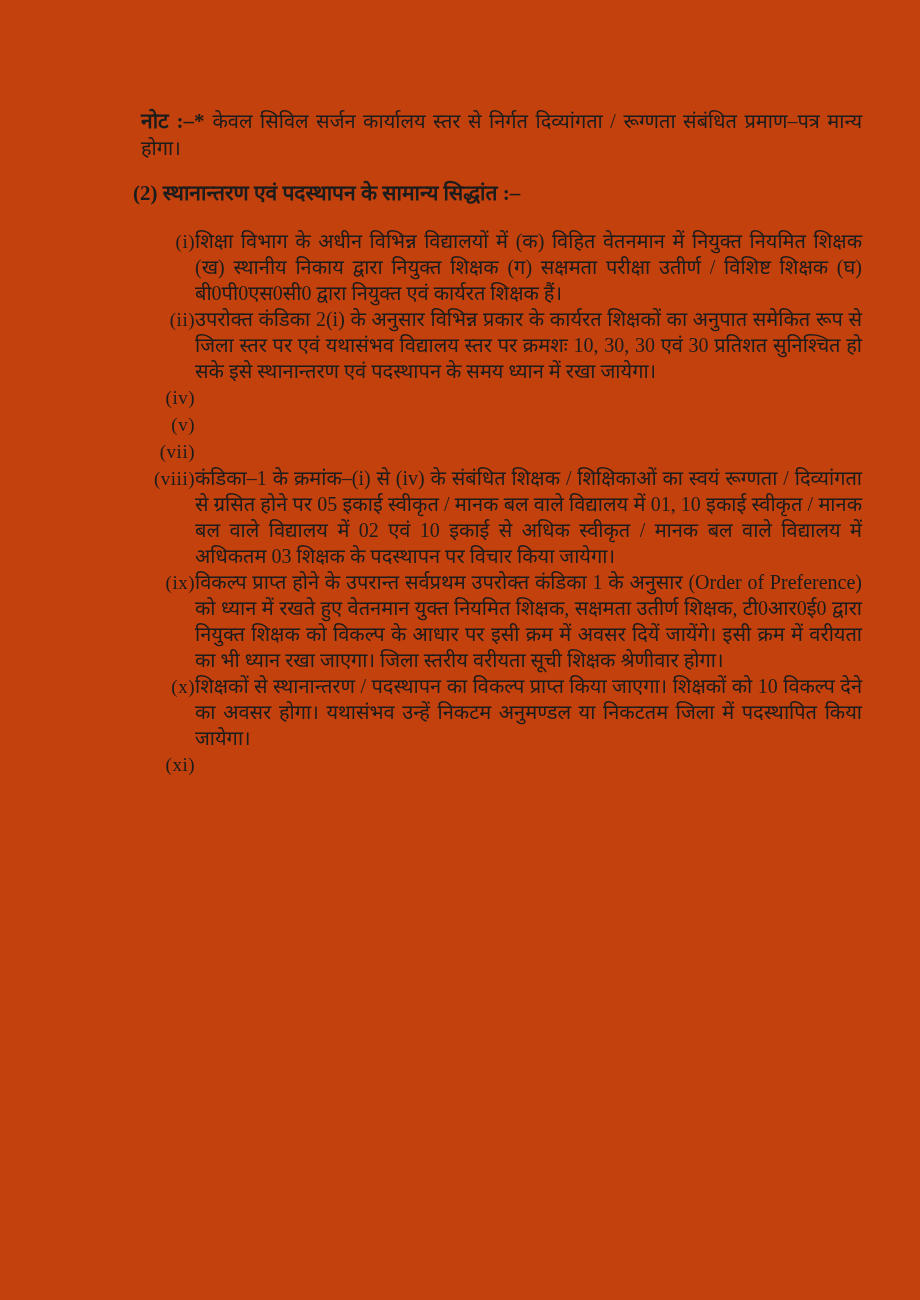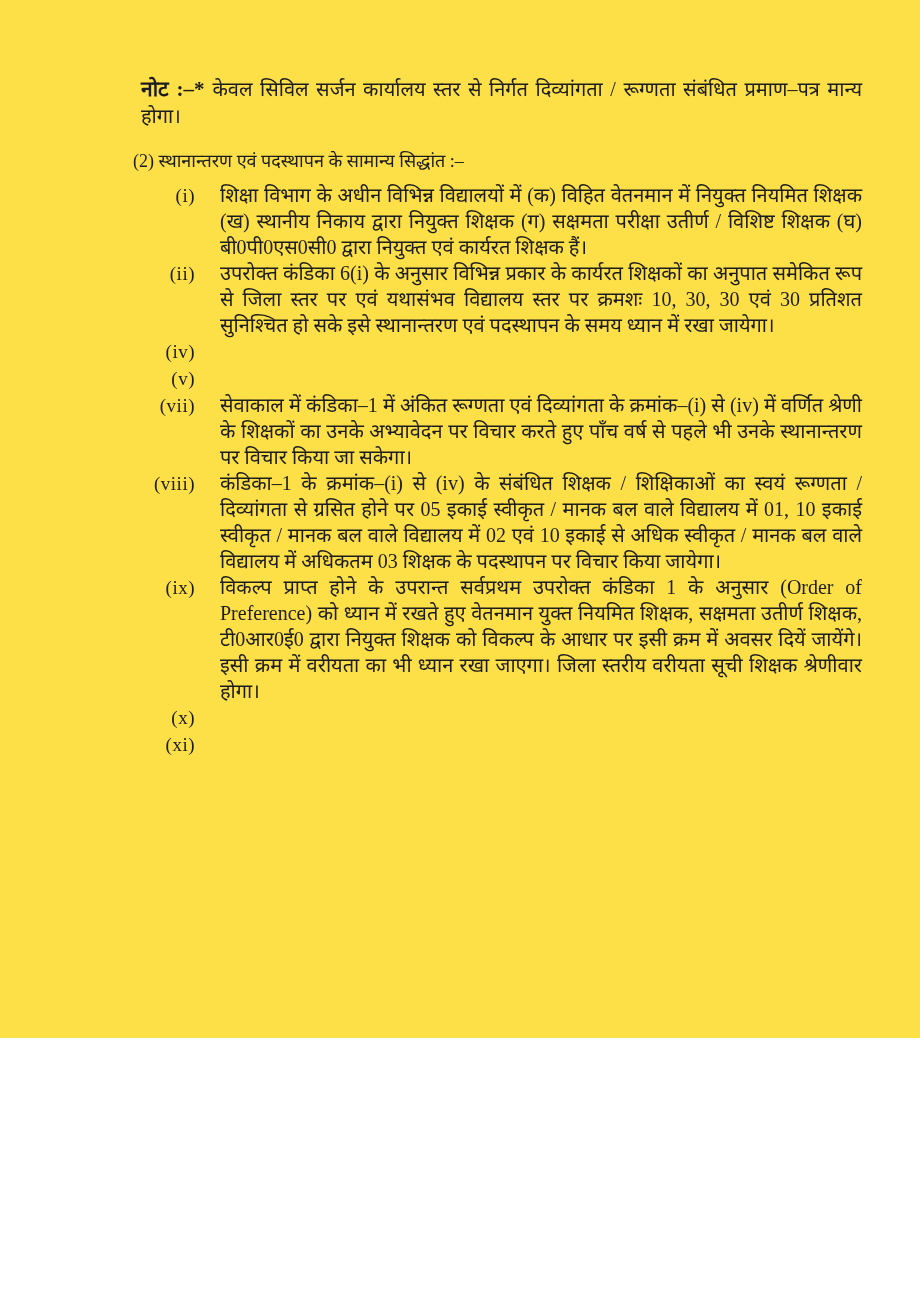--- a/index.html
+++ b/index.html
@@ -10,41 +10,41 @@
   body {
     width: 920px;
     height: 1300px;
     overflow: hidden;
     font-family: "Liberation Serif", "DejaVu Serif", serif;
     color: #1c1c1c;
   }
   .page {
     box-sizing: border-box;
     width: 920px;
-    height: 1038px;
-    padding: 76px 58px 0 133px; 
-    background: #fde047;
+    height: 1300px;
+    padding: 108px 58px 0 133px; 
+    background: #c2410c;
   }
   .note {
     margin: 0 0 0 8px;
     font-size: 20px;
     line-height: 27px;
     text-align: justify;
   }
   .note .note-label {
     font-weight: bold;
     font-size: 21px;
     margin-right: 8px;
     white-space: nowrap;
   }
   .heading {
-    margin: 18px 0 7px 0;
-    font-size: 18px;
+    margin: 18px 0 21px 0;
+    font-size: 21px;
     line-height: 27px;
-    font-weight: normal;
+    font-weight: bold;
   }
   ol.principles {
     list-style: none;
     margin: 0;
     padding: 0;
   }
   ol.principles li {
     display: flex;
     align-items: flex-start;
     margin: 0;
@@ -52,21 +52,20 @@
   ol.principles .num {
     flex: 0 0 62px;
     text-align: right;
     font-size: 19px;
     line-height: 26px;
     padding-top: 1px;
     letter-spacing: 0.5px;
   }
   ol.principles .body {
     flex: 1 1 auto;
-    margin-left: 25px;
     font-size: 20px;
     line-height: 26px;
     text-align: justify;
     text-justify: inter-word;
   }
 </style>
 </head>
 <body>
 
 <div class="page">
@@ -75,41 +74,41 @@
 
   <h2 class="heading">(2) स्थानान्तरण एवं पदस्थापन के सामान्य सिद्धांत :–</h2>
 
   <ol class="principles">
     <li>
       <span class="num">(i)</span>
       <span class="body">शिक्षा विभाग के अधीन विभिन्न विद्यालयों में (क) विहित वेतनमान में नियुक्त नियमित शिक्षक (ख)  स्थानीय निकाय द्वारा नियुक्त शिक्षक (ग) सक्षमता परीक्षा उतीर्ण / विशिष्ट शिक्षक (घ) बी0पी0एस0सी0 द्वारा नियुक्त एवं कार्यरत शिक्षक हैं।</span>
     </li>
     <li>
       <span class="num">(ii)</span>
-      <span class="body">उपरोक्त कंडिका 6(i) के अनुसार विभिन्न प्रकार के कार्यरत शिक्षकों का अनुपात समेकित रूप से जिला स्तर पर एवं यथासंभव विद्यालय स्तर पर क्रमशः 10, 30, 30 एवं 30 प्रतिशत सुनिश्चित हो सके इसे स्थानान्तरण एवं पदस्थापन के समय ध्यान में रखा जायेगा।</span>
+      <span class="body">उपरोक्त कंडिका 2(i) के अनुसार विभिन्न प्रकार के कार्यरत शिक्षकों का अनुपात समेकित रूप से जिला स्तर पर एवं यथासंभव विद्यालय स्तर पर क्रमशः 10, 30, 30 एवं 30 प्रतिशत सुनिश्चित हो सके इसे स्थानान्तरण एवं पदस्थापन के समय ध्यान में रखा जायेगा।</span>
     </li>
     <li>
       <span class="num">(iv)</span>
     </li>
     <li>
       <span class="num">(v)</span>
     </li>
     <li>
       <span class="num">(vii)</span>
-      <span class="body">सेवाकाल में कंडिका–1 में अंकित रूग्णता एवं दिव्यांगता के क्रमांक–(i) से (iv) में वर्णित श्रेणी के शिक्षकों का उनके अभ्यावेदन पर विचार करते हुए पाँच वर्ष से पहले भी उनके स्थानान्तरण पर विचार किया जा सकेगा।</span>
     </li>
     <li>
       <span class="num">(viii)</span>
       <span class="body">कंडिका–1 के क्रमांक–(i) से (iv) के संबंधित शिक्षक / शिक्षिकाओं का स्वयं रूग्णता / दिव्यांगता से ग्रसित होने पर 05 इकाई स्वीकृत / मानक बल वाले विद्यालय में 01, 10 इकाई स्वीकृत / मानक बल वाले विद्यालय में 02 एवं 10 इकाई से अधिक स्वीकृत / मानक बल वाले विद्यालय में अधिकतम 03 शिक्षक के पदस्थापन पर विचार किया जायेगा।</span>
     </li>
     <li>
       <span class="num">(ix)</span>
       <span class="body">विकल्प प्राप्त होने के उपरान्त सर्वप्रथम उपरोक्त कंडिका 1 के अनुसार (Order of Preference) को ध्यान में रखते हुए वेतनमान युक्त नियमित शिक्षक, सक्षमता उतीर्ण शिक्षक, टी0आर0ई0 द्वारा नियुक्त शिक्षक को विकल्प के आधार पर इसी क्रम में अवसर दियें जायेंगे। इसी क्रम में वरीयता का भी ध्यान रखा जाएगा। जिला स्तरीय वरीयता सूची शिक्षक श्रेणीवार होगा।</span>
     </li>
     <li>
       <span class="num">(x)</span>
+      <span class="body">शिक्षकों से स्थानान्तरण / पदस्थापन का विकल्प प्राप्त किया जाएगा। शिक्षकों को 10 विकल्प देने का अवसर होगा। यथासंभव उन्हें निकटम अनुमण्डल या निकटतम जिला में पदस्थापित किया जायेगा।</span>
     </li>
     <li>
       <span class="num">(xi)</span>
     </li>
   </ol>
 
 </div>
 
 </body></html>

